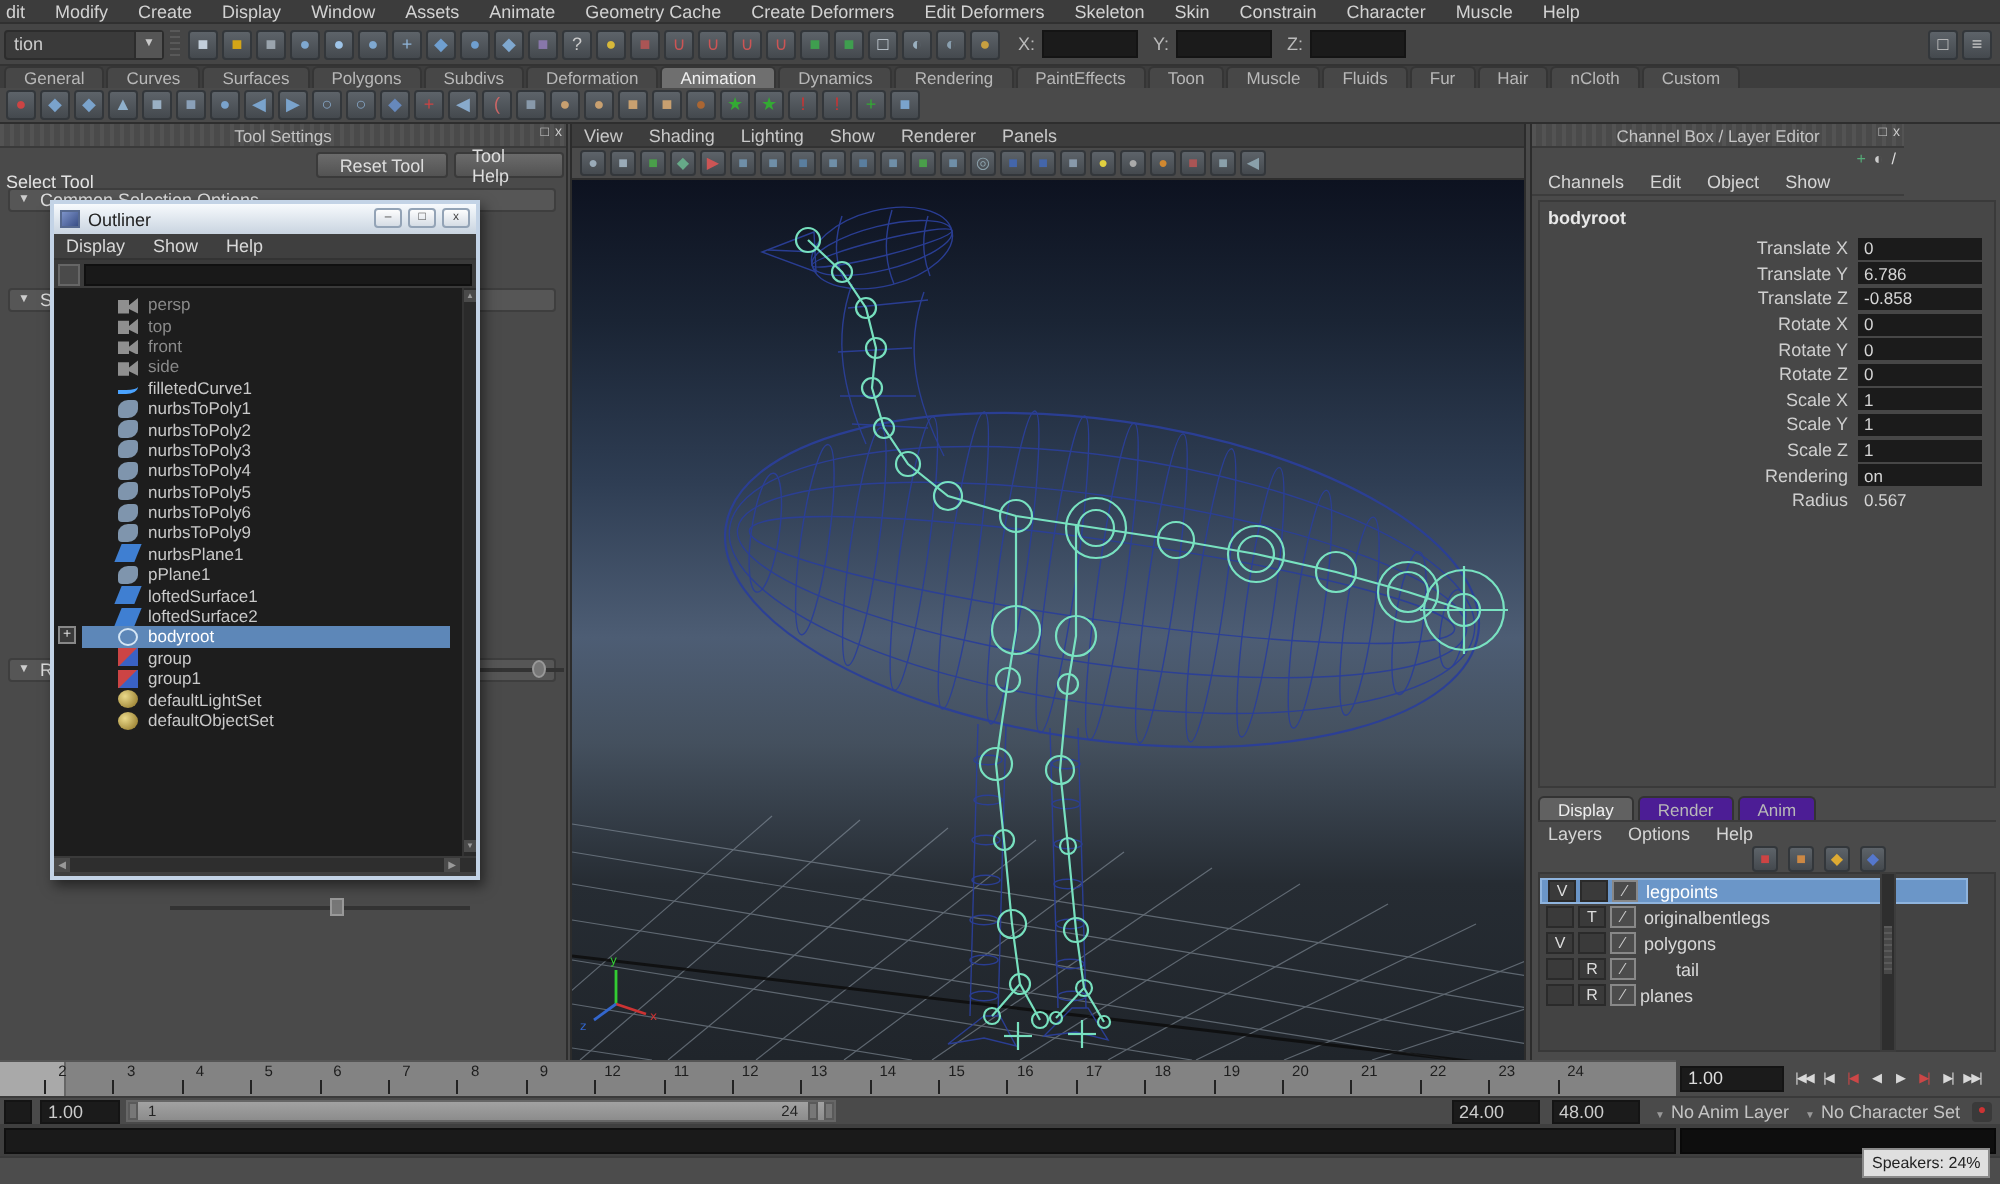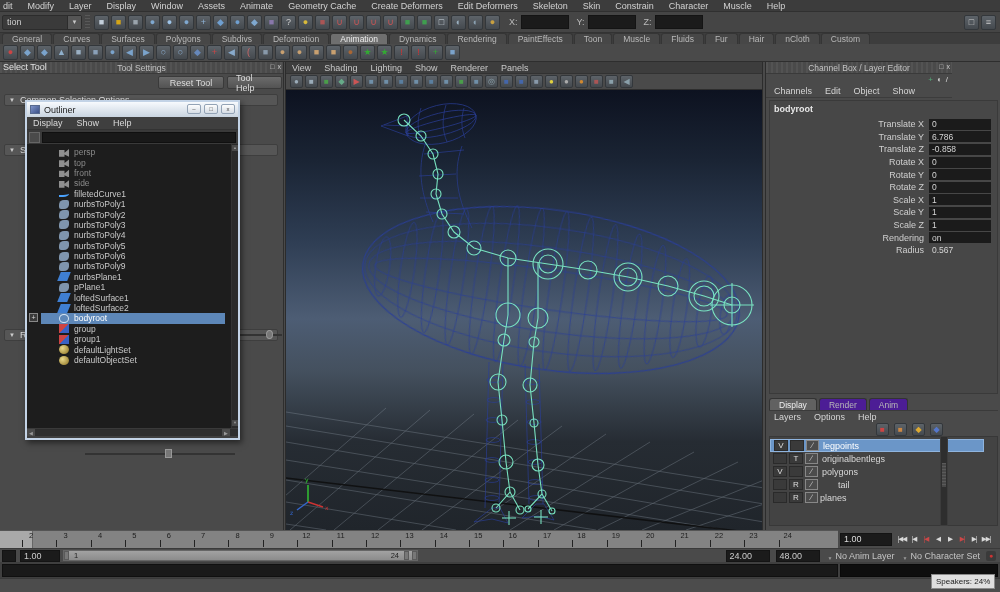--- a/index.html
+++ b/index.html
@@ -114,21 +114,21 @@
 </style>
 </head>
 <body>
 
 <div id="root">
 
   <div class="abs menubar">
 
   <span class="menu-item">dit</span>
       <span class="menu-item">Modify</span>
-      <span class="menu-item">Layer</span>
+      <span class="menu-item">Create</span>
       <span class="menu-item">Display</span>
       <span class="menu-item">Window</span>
       <span class="menu-item">Assets</span>
       <span class="menu-item">Animate</span>
       <span class="menu-item">Geometry Cache</span>
       <span class="menu-item">Create Deformers</span>
       <span class="menu-item">Edit Deformers</span>
       <span class="menu-item">Skeleton</span>
       <span class="menu-item">Skin</span>
       <span class="menu-item">Constrain</span>
@@ -343,21 +343,21 @@
     </div>
 
   <div class="abs" style="left:0;top:62px;width:284px;height:468px;background:#4a4a4a;border-right:1px solid #2e2e2e">
     <div class="panel-header">
       <span>Tool Settings</span>
       <span class="win-btns">
         <span>□</span>
         <span>x</span>
       </span>
     </div>
-    <div style="position:absolute;left:3px;top:0;color:#e2e2e2">Select Tool</div>
+    <div style="position:absolute;left:3px;top:24px;color:#e2e2e2">Select Tool</div>
     <div class="mbtn" style="position:absolute;left:158px;top:14px;width:66px">Reset Tool</div>
     <div class="mbtn" style="position:absolute;left:227px;top:14px;width:55px">Tool Help</div>
     <div class="section-bar" style="top:32px">
       <span class="tri">▼</span>
       <span>Common Selection Options</span>
     </div>
     <div class="section-bar" style="top:82px">
       <span class="tri">▼</span>
       <span>S</span>
     </div>

